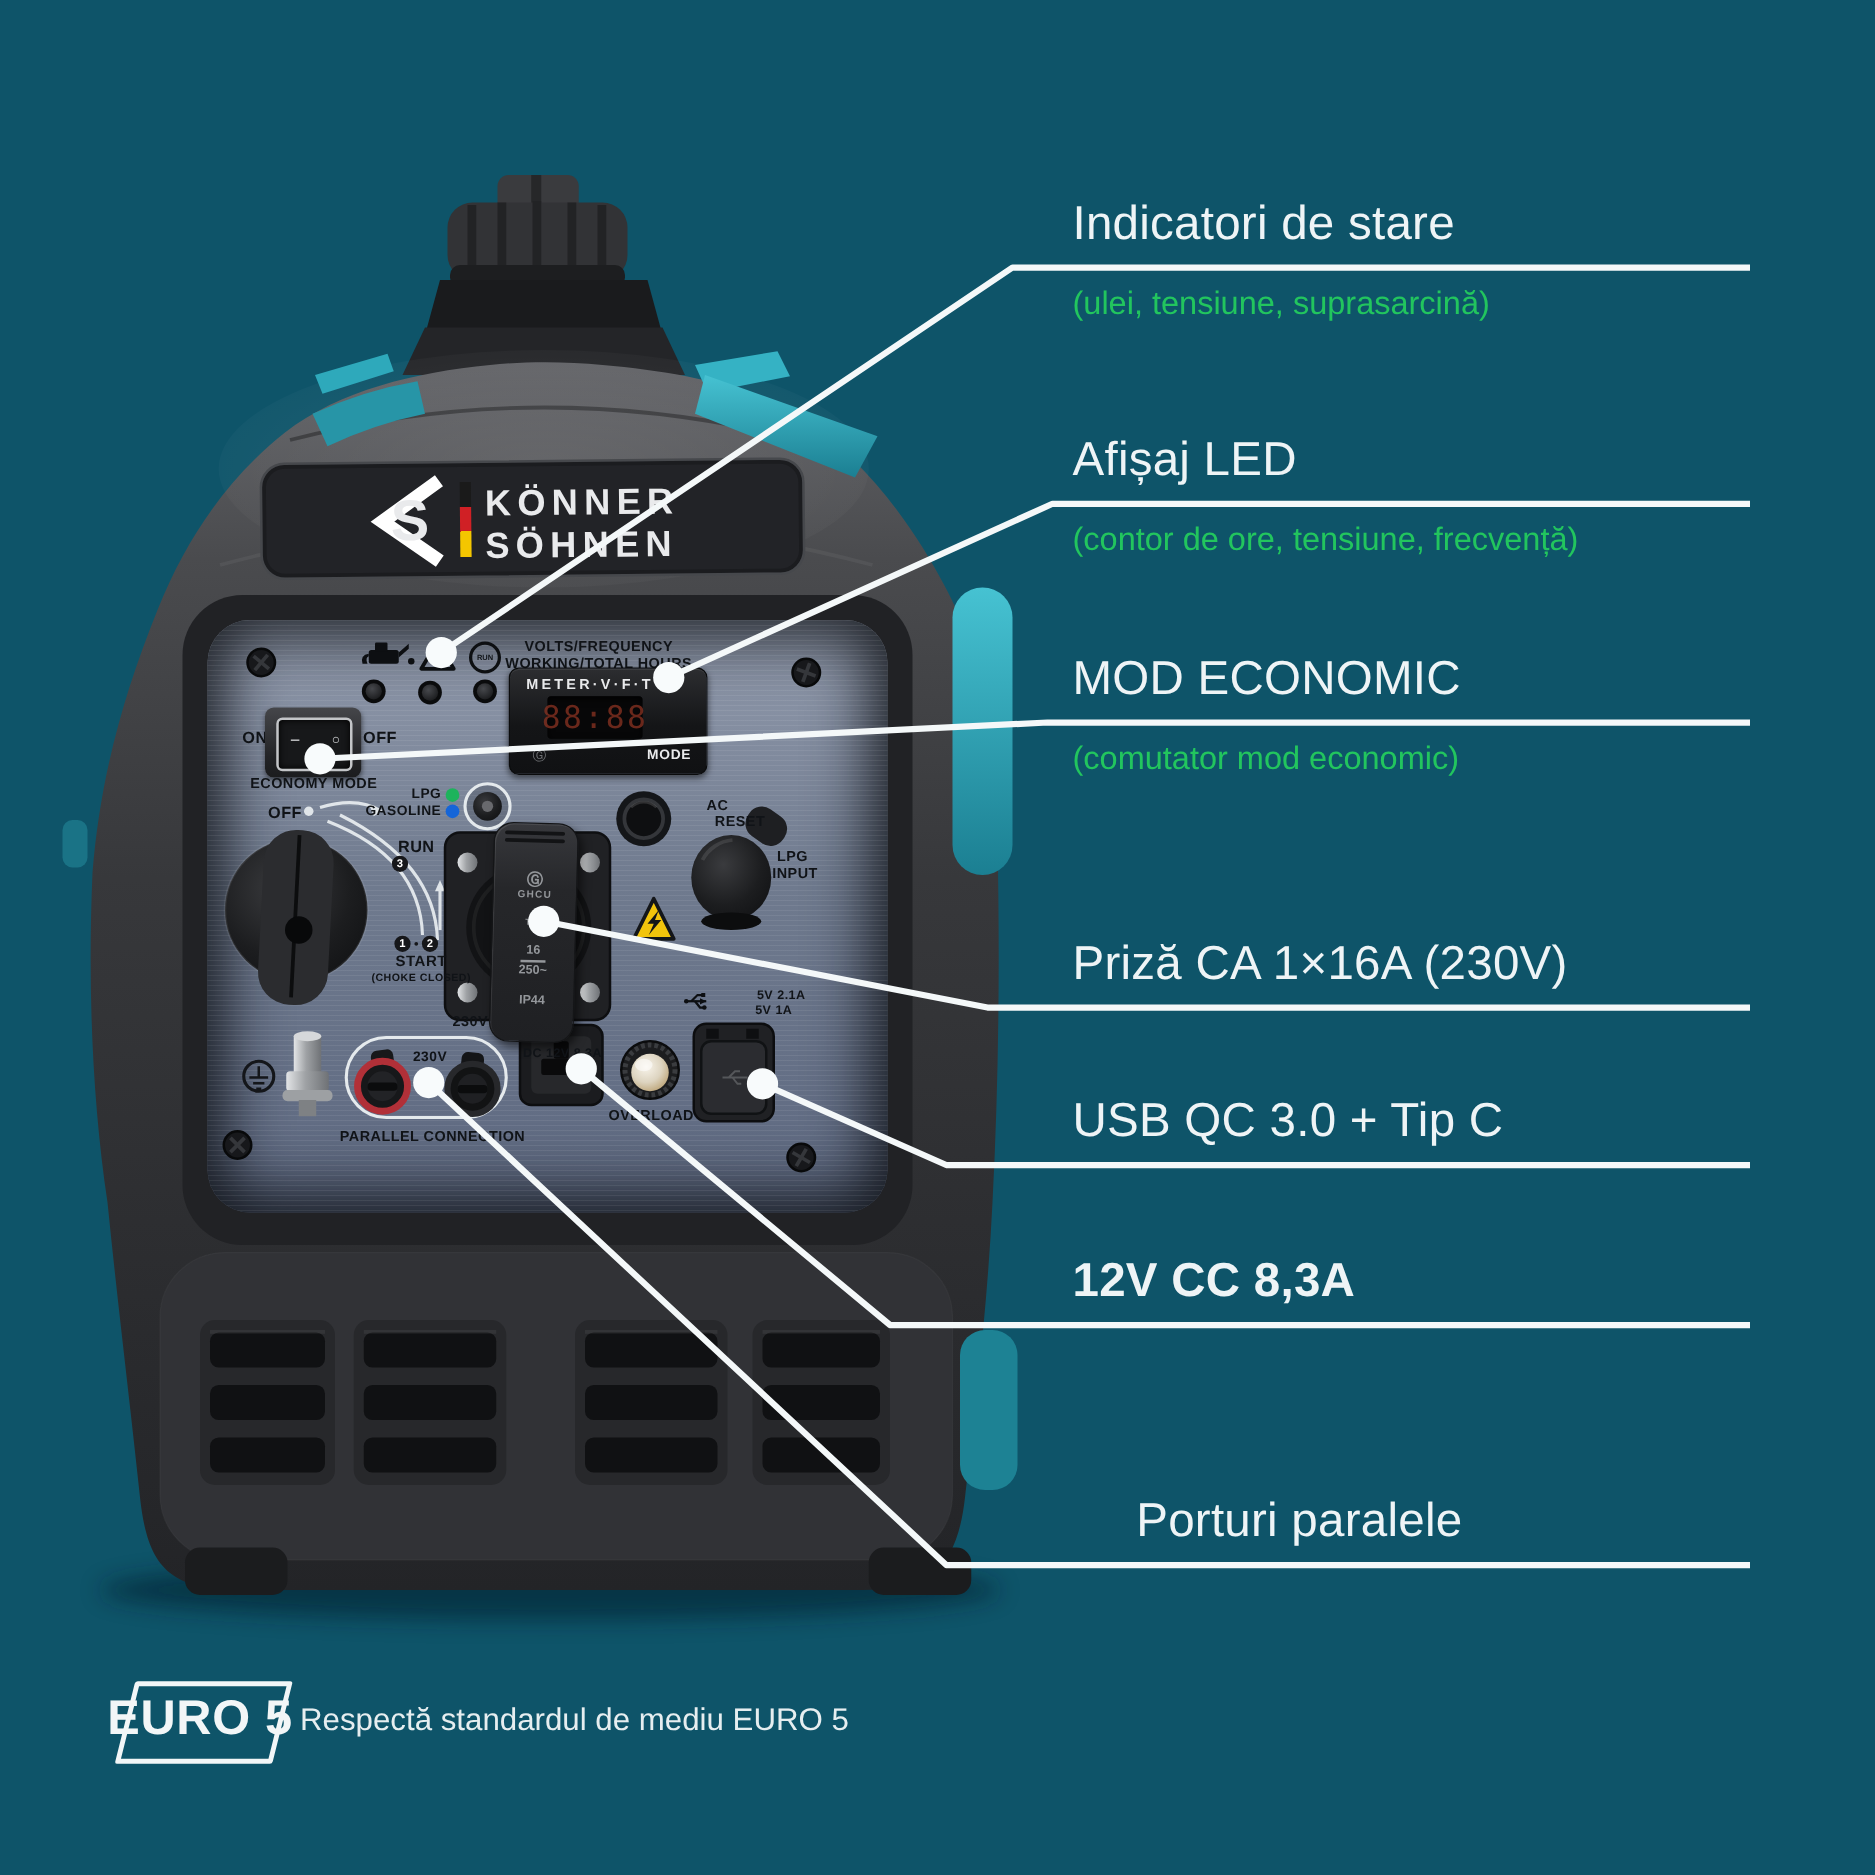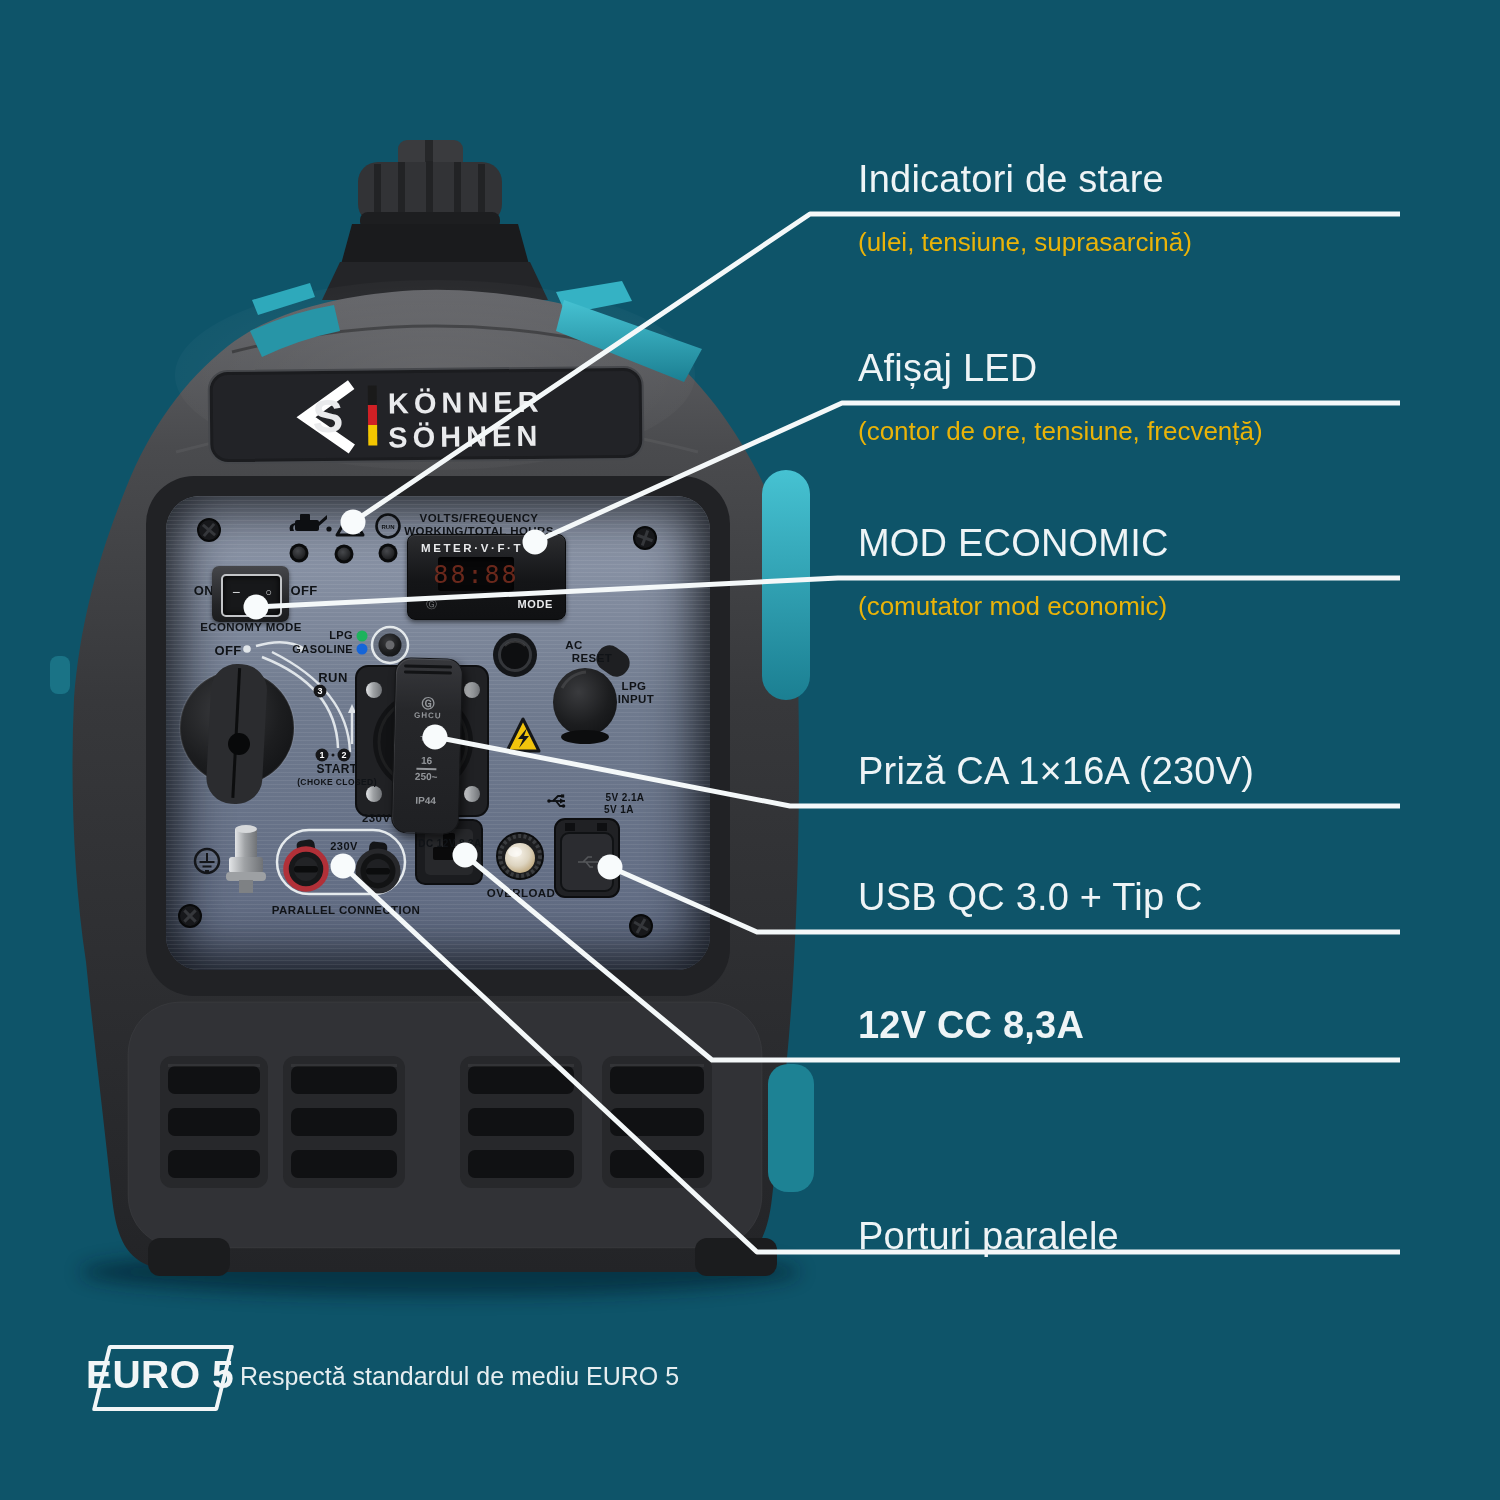--- a/index.html
+++ b/index.html
@@ -2,21 +2,21 @@
 <html><head>
 <meta charset="utf-8">
 <style>
   html,body{margin:0;padding:0;background:#0e5469;}
   #stage{position:relative;width:1500px;height:1500px;background:#0e5469;overflow:hidden;
          font-family:"Liberation Sans",sans-serif;}
   .abs{position:absolute;}
   .ctr{transform:translate(-50%,-50%);white-space:nowrap;}
   
   .co-title{position:absolute;color:#eef4f6;font-size:38px;font-weight:400;letter-spacing:.2px;white-space:nowrap;}
-  .co-sub{position:absolute;color:#eab308;font-size:26px;font-weight:400;white-space:nowrap;}
+  .co-sub{position:absolute;color:#22c55e;font-size:26px;font-weight:400;white-space:nowrap;}
   
   .pt{position:absolute;color:#101317;font-weight:bold;white-space:nowrap;letter-spacing:.4px;}
   .wt{position:absolute;color:#e9eaec;font-weight:bold;white-space:nowrap;}
   
   #meter{position:absolute;left:407px;top:534px;width:157px;height:84px;border-radius:8px;
          background:linear-gradient(180deg,#2c2d30,#141517 55%,#101113);border:1px solid #0a0b0c;
          box-shadow:0 2px 5px rgba(0,0,0,.55), inset 0 1px 0 rgba(255,255,255,.08);}
   #meter-window{position:absolute;left:30px;top:22px;width:76px;height:34px;border-radius:3px;background:#070708;
          box-shadow:inset 0 2px 6px rgba(0,0,0,.9);}
   #meter-digits{position:absolute;left:50%;top:50%;transform:translate(-50%,-50%);
@@ -449,19 +449,19 @@
 
   <div class="co-title" style="left:858px;top:347px;">Afișaj LED</div>
   <div class="co-sub" style="left:858px;top:416px;">(contor de ore, tensiune, frecvență)</div>
 
   <div class="co-title" style="left:858px;top:522px;">MOD ECONOMIC</div>
   <div class="co-sub" style="left:858px;top:591px;">(comutator mod economic)</div>
 
   <div class="co-title" style="left:858px;top:750px;">Priză CA 1×16A (230V)</div>
   <div class="co-title" style="left:858px;top:876px;">USB QC 3.0 + Tip C</div>
   <div class="co-title" style="left:858px;top:1004px;font-weight:bold;">12V CC 8,3A</div>
-  <div class="co-title" style="left:858px;top:1196px;margin-top:19px;">Porturi paralele</div>
+  <div class="co-title" style="left:909px;top:1196px;">Porturi paralele</div>
 
   <div class="badge"></div>
   <div class="abs ctr" style="left:160px;top:1375px;color:#f2f6f7;font-size:39px;font-weight:bold;letter-spacing:.5px;">EURO 5</div>
   <div class="abs" style="left:240px;top:1362px;color:#e6eef0;font-size:25px;">Respectă standardul de mediu EURO 5</div>
 
 </div>
 
 </body></html>

